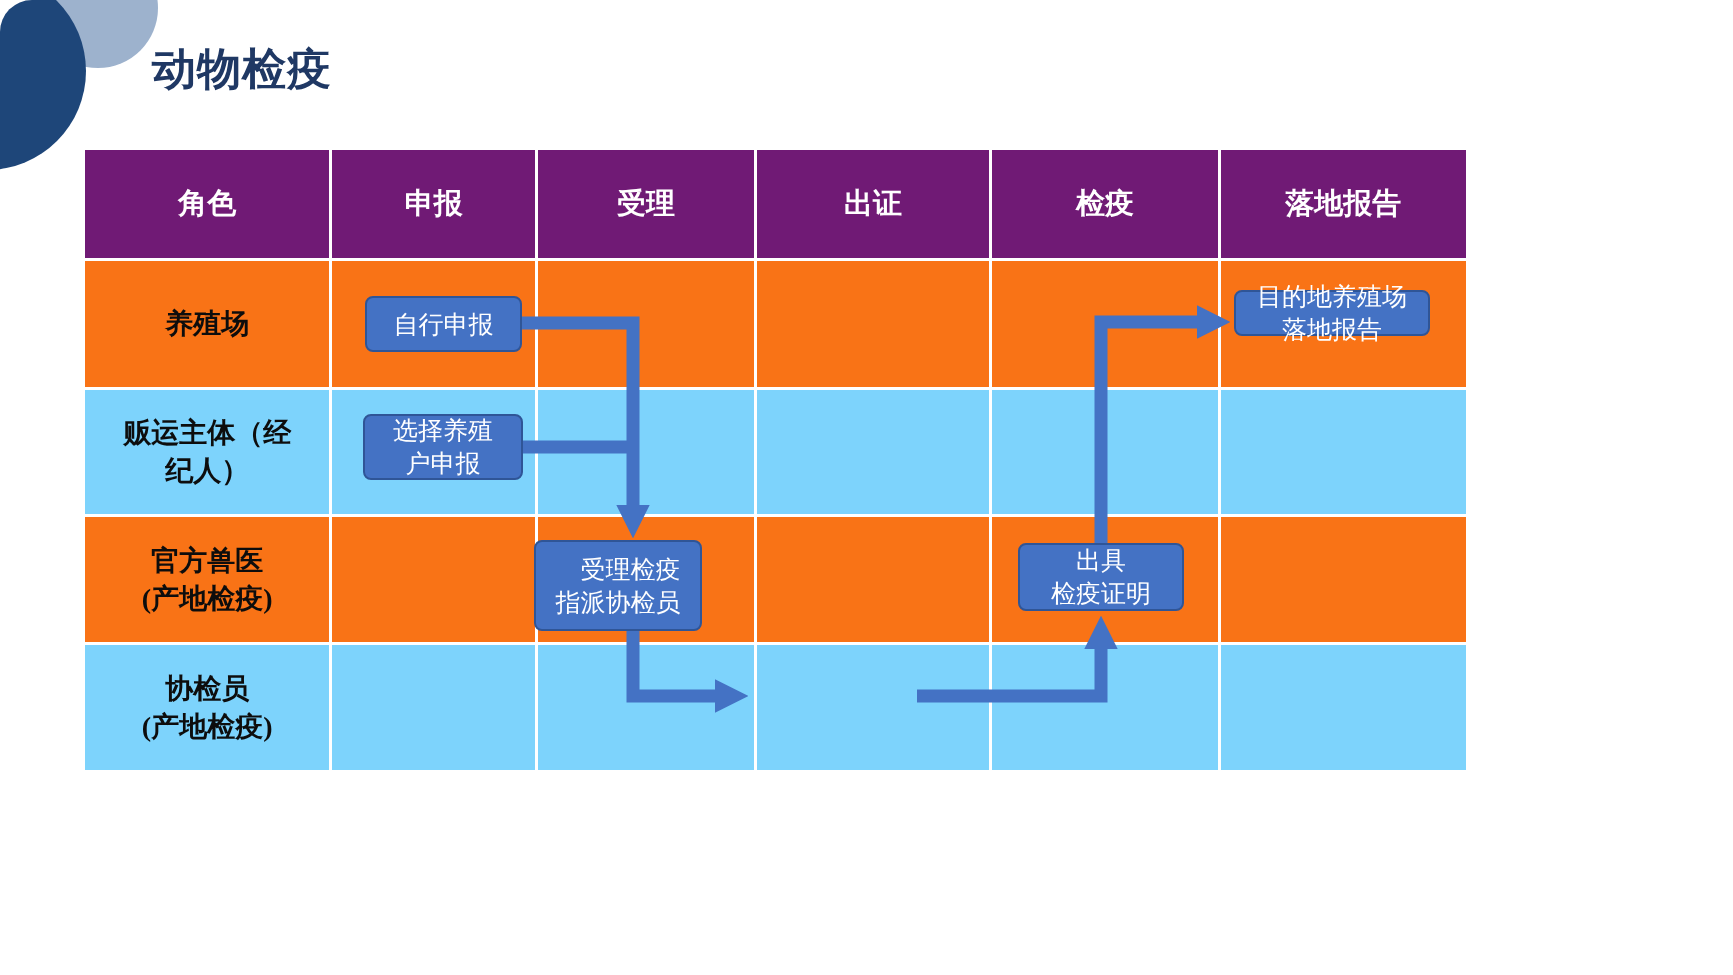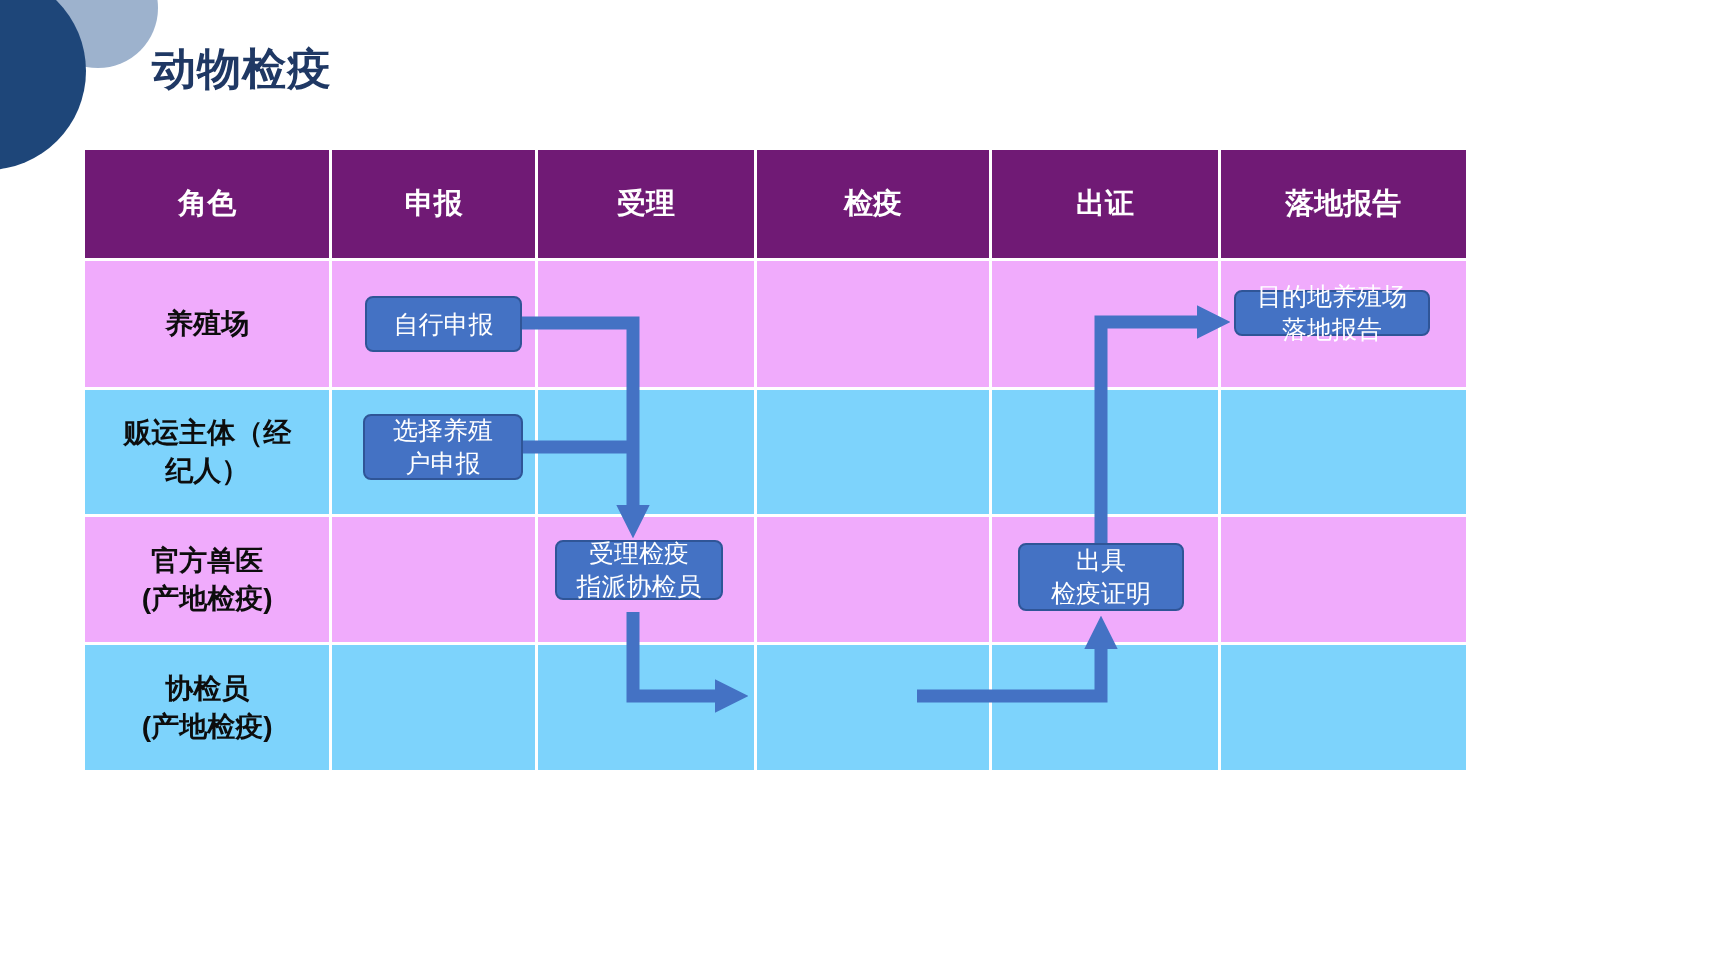--- a/index.html
+++ b/index.html
@@ -3,21 +3,22 @@
 <meta charset="utf-8">
 <style>
   * { margin: 0; padding: 0; box-sizing: border-box; }
   html, body { background: #ffffff; }
   .slide {
     position: relative;
     width: 1733px;
     height: 975px;
     background: #ffffff;
     overflow: hidden;
-    font-family: Liberation Sans, sans-serif;
+    font-family: Liberation Serif, serif;
+    border-radius: 32px;
   }
   
   .circle-light {
     position: absolute; left: 38px; top: -52px;
     width: 120px; height: 120px; border-radius: 50%;
     background: #9DB2CD; z-index: 1;
   }
   .circle-dark {
     position: absolute; left: -112px; top: -28px;
     width: 198px; height: 198px; border-radius: 50%;
@@ -40,21 +41,21 @@
     z-index: 0;
   }
   .cell {
     display: flex; align-items: center; justify-content: center;
     text-align: center;
   }
   .th {
     background: #701a75; color: #ffffff;
     font-size: 29px; font-weight: 700;
   }
-  .row-dark  { background: #f0abfc; }
+  .row-dark  { background: #f97316; }
   .row-light { background: #7dd3fc; }
   .role {
     font-size: 28px; font-weight: 700; color: #0d0d0d;
     line-height: 1.35; padding: 0 8px;
   }
   .pre { white-space: pre-line; }
   
   .arrows {
     position: absolute; left: 0; top: 0; z-index: 4;
     pointer-events: none;
@@ -66,42 +67,42 @@
     border: 2px solid #2F5597;
     border-radius: 8px;
     color: #ffffff;
     display: flex; align-items: center; justify-content: center;
     text-align: center;
     font-size: 25px; line-height: 1.32;
     white-space: pre-line;
   }
   .n-self-declare   { left: 365px;  top: 296px; width: 157px; height: 56px; }
   .n-choose-farmer  { left: 363px;  top: 414px; width: 160px; height: 66px; }
-  .n-accept-assign  { left: 555px;  top: 540px; width: 168px; height: 60px; }
+  .n-accept-assign  { left: 534px;  top: 540px; width: 168px; height: 91px; text-align: right; }
   .n-app-inspect    { left: 750px;  top: 661px; width: 167px; height: 70px; }
   .n-issue-cert     { left: 1018px; top: 543px; width: 166px; height: 68px; }
   .n-landing-report { left: 1234px; top: 290px; width: 196px; height: 46px; }
 </style>
 </head>
 <body>
 
 <div class="slide">
 
   <div class="circle-light"></div>
   <div class="circle-dark"></div>
 
   <h1 class="title">动物检疫</h1>
 
   <div class="table">
 
     <div class="cell th">角色</div>
     <div class="cell th">申报</div>
     <div class="cell th">受理</div>
+    <div class="cell th">出证</div>
     <div class="cell th">检疫</div>
-    <div class="cell th">出证</div>
     <div class="cell th">落地报告</div>
 
     <div class="cell row-dark role pre">养殖场</div>
     <div class="cell row-dark"></div>
     <div class="cell row-dark"></div>
     <div class="cell row-dark"></div>
     <div class="cell row-dark"></div>
     <div class="cell row-dark"></div>
 
     <div class="cell row-light role pre">贩运主体（经

